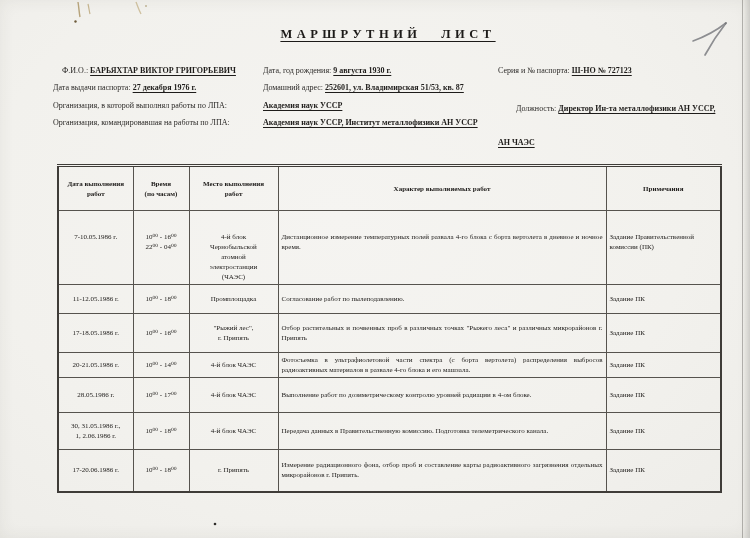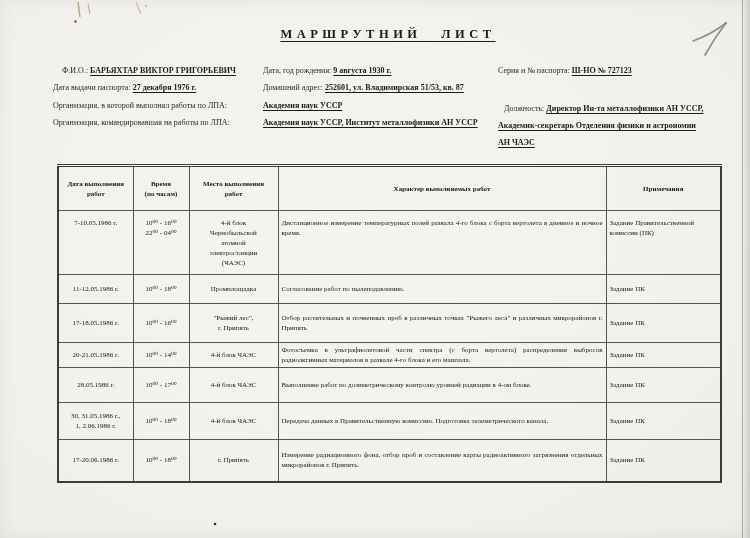--- a/index.html
+++ b/index.html
@@ -34,21 +34,21 @@
     font-size:7px; line-height:10px; color:#23211f;
     border:2px solid #3f3c38; border-top:3px double #3f3c38;
   }
   table.route th, table.route td { border:1px solid #56534e; padding:2px 3px; }
   table.route th {
     font-weight:bold; text-align:center; vertical-align:middle; white-space:pre-line; font-size:7px;
   }
   td.c-date, td.c-time, td.c-place { text-align:center; vertical-align:middle; white-space:pre-line; }
   td.c-work { text-align:justify; vertical-align:middle; padding:3px 6px; }
   td.c-note { text-align:left; vertical-align:middle; padding-left:5px; padding-right:4px; white-space:pre-line; }
-  tr.row-tall td { vertical-align:top; padding-top:7px; }
+  tr.row-tall td { vertical-align:top; padding-top:21px; }
 
   
   .artifacts { position:absolute; left:0; top:0; width:750px; height:538px; pointer-events:none; }
   .scan-edge-right {
     position:absolute; right:0; top:0; width:7px; height:538px;
     background:linear-gradient(to right, rgba(0,0,0,0), rgba(40,38,34,.14));
     border-left:1px solid rgba(70,68,62,.25);
   }
 </style>
 </head>
@@ -87,33 +87,30 @@
     <span class="f-label">Домашний адрес:</span>
     <span class="f-value">252601, ул. Владимирская 51/53, кв. 87</span>
   </div>
 
   <div class="field" style="left:53px; top:101px;text-align:center;">
     <span class="f-label">Организация, в которой выполнял работы по ЛПА:</span>
   </div>
   <div class="field" style="left:263px; top:101px;">
     <span class="f-value">Академия наук УССР</span>
   </div>
-  <div class="field" style="left:504px; top:104px;text-align:right;">
+  <div class="field" style="left:516px; top:104px;text-align:right;">
     <span class="f-label">Должность:</span>
     <span class="f-value">Директор Ин-та металлофизики АН УССР,</span>
   </div>
 
   <div class="field" style="left:53px; top:118px;">
     <span class="f-label">Организация, командировавшая на работы по ЛПА:</span>
   </div>
   <div class="field" style="left:263px; top:118px;">
     <span class="f-value">Академия наук УССР, Институт металлофизики АН УССР</span>
-  </div>
-  <div class="field" style="left:498px; top:121px;">
-    <span class="f-value">Академик-секретарь Отделения физики и астрономии</span>
   </div>
   <div class="field" style="left:498px; top:138px;">
     <span class="f-value">АН ЧАЭС</span>
   </div>
 
   <table class="route">
     <colgroup>
       <col style="width:75px">
         <col style="width:56px">
         <col style="width:89px">

